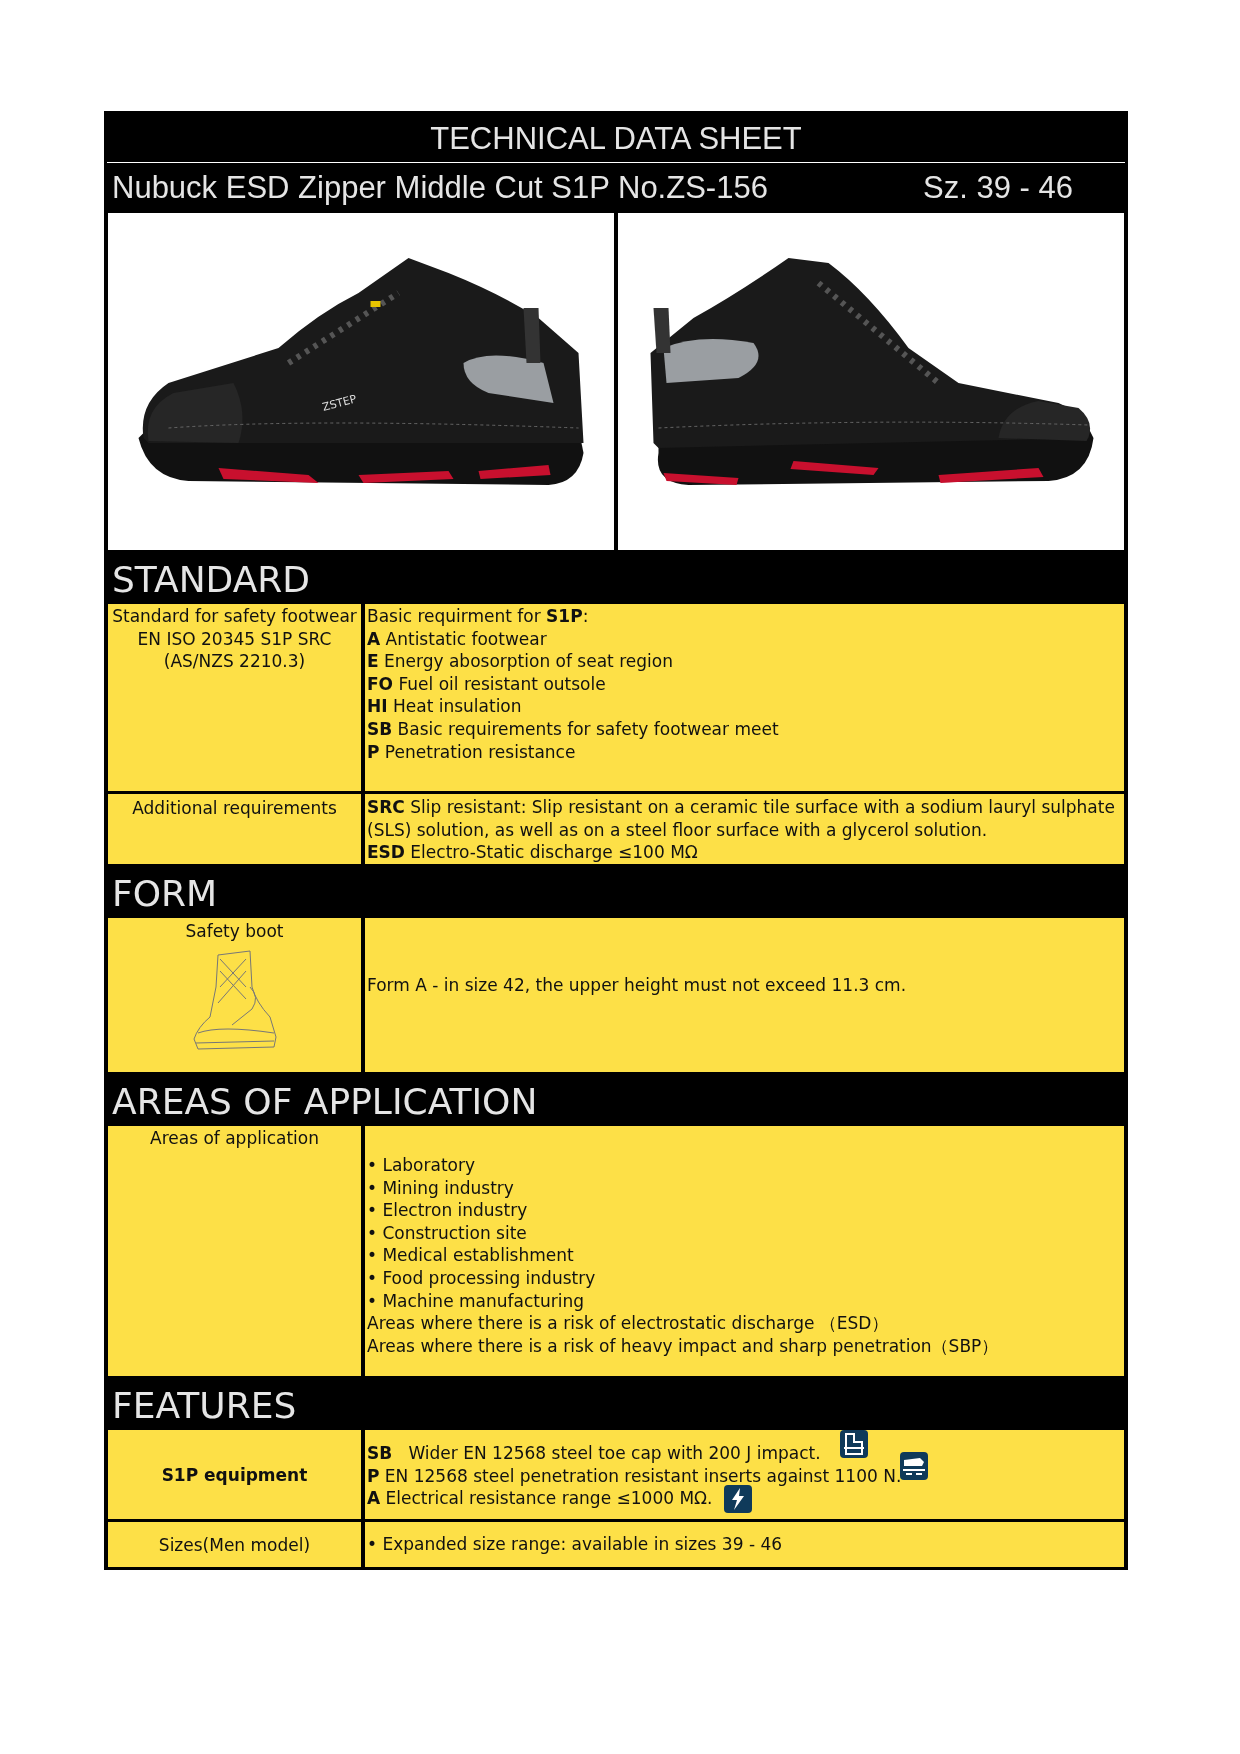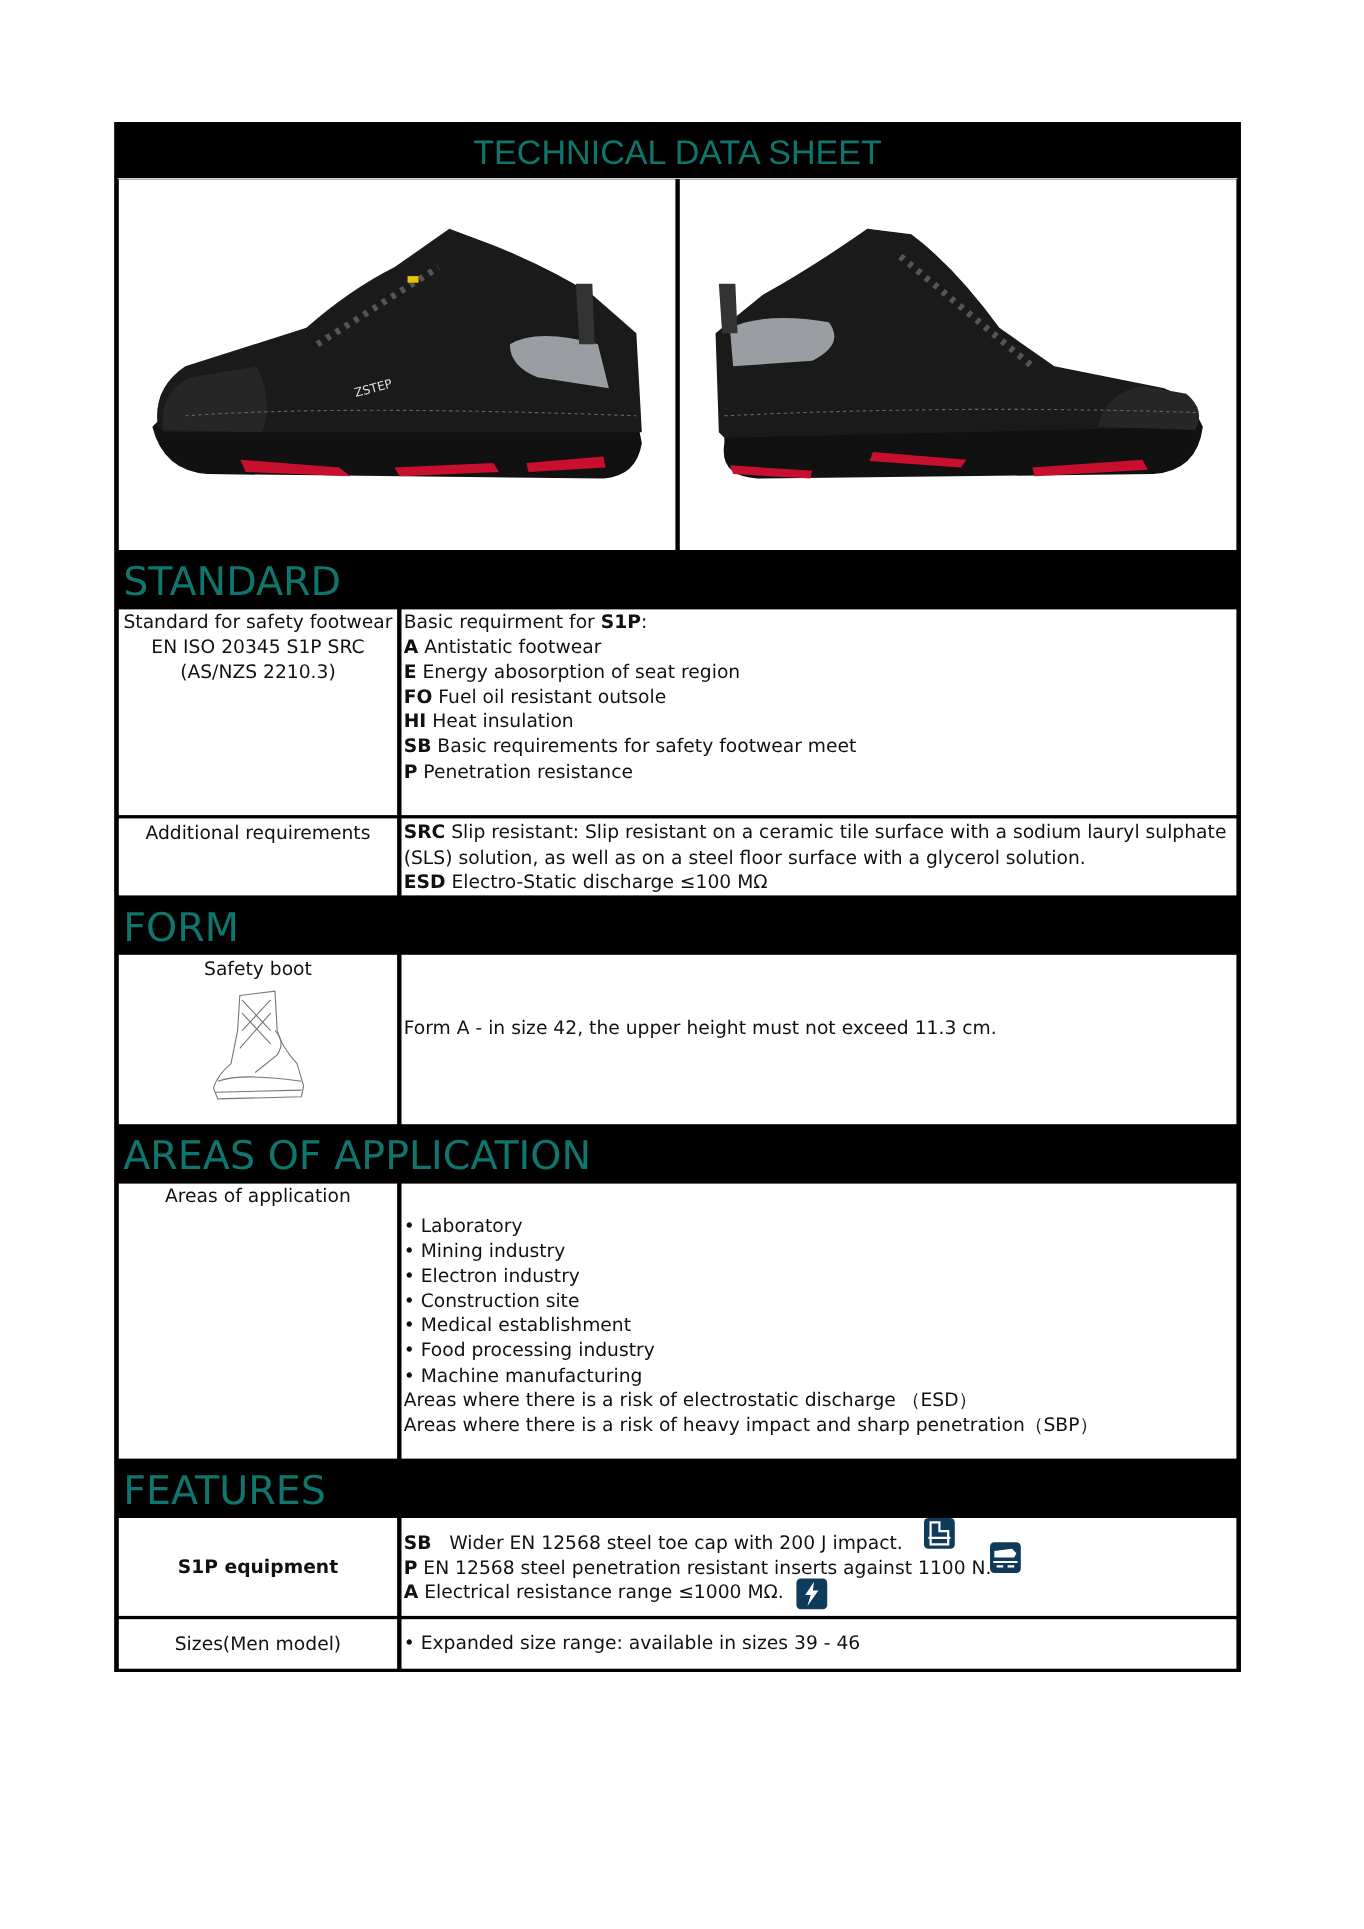--- a/index.html
+++ b/index.html
@@ -1,36 +1,40 @@
 <!DOCTYPE html>
 <html><head>
 <meta charset="utf-8">
 <style>
   html, body { margin:0; padding:0; background:#ffffff; }
   body { width:1240px; height:1754px; position:relative; font-family:"DejaVu Sans", sans-serif; color:#111; }
   .sheet { position:absolute; left:104px; top:111px; width:1024px; border:3px solid #000; box-sizing:border-box; background:#000; }
-  .bar { background:#000; color:#0f766e; box-sizing:border-box; }
+  .bar { background:#000; color:#e5e5e5; box-sizing:border-box; }
   .title-bar { height:49px; text-align:center; font-family:"Liberation Sans", sans-serif; font-size:31px; line-height:49px; border-bottom:1px solid #fff; }
   .product-bar { height:50px; font-family:"Liberation Sans", sans-serif; font-size:31px; line-height:50px; padding-left:5px; position:relative; }
   .product-bar .size { position:absolute; left:816px; top:0; }
   .images { display:flex; height:340px; background:#000; gap:4px; padding:0 1px 3px 1px; box-sizing:border-box; }
   .img-cell { flex:1; background:#fff; position:relative; overflow:hidden; }
   .section-bar { height:51px; font-size:36px; line-height:54px; padding-left:5px; font-family:"DejaVu Sans", sans-serif; }
   .row { display:flex; background:#000; gap:4px; padding:0 1px 3px 1px; box-sizing:border-box; }
-  .cell { background:#ffffff; box-sizing:border-box; font-size:17px; line-height:22.6px; }
+  .cell { background:#fde047; box-sizing:border-box; font-size:17px; line-height:22.6px; }
   .cell.left { width:253px; text-align:center; padding-top:1px; }
   .cell.right { flex:1; padding:1px 2px; }
   .b { font-weight:bold; }
   .icon-badge { display:inline-block; width:28px; height:28px; background:#0f3a5a; border-radius:4px; vertical-align:middle; position:relative; }
 </style>
 </head>
 <body>
 
 <div class="sheet">
   <div class="bar title-bar">TECHNICAL DATA SHEET</div>
+  <div class="bar product-bar">
+    <span>Nubuck ESD Zipper Middle Cut S1P No.ZS-156</span>
+    <span class="size">Sz. 39 - 46</span>
+  </div>
 
   <div class="images">
     <div class="img-cell">
       <svg width="100%" height="100%" viewBox="0 0 505 337">
 
         <path d="M30 225 Q40 265 80 268 L440 272 Q470 270 475 240 L470 215 L40 215 Z" fill="#111"></path>
         <path d="M110 255 L200 262 L210 270 L115 266 Z" fill="#c8102e"></path>
         <path d="M250 262 L340 258 L345 266 L255 270 Z" fill="#c8102e"></path>
         <path d="M370 258 L440 252 L442 262 L372 266 Z" fill="#c8102e"></path>
 

